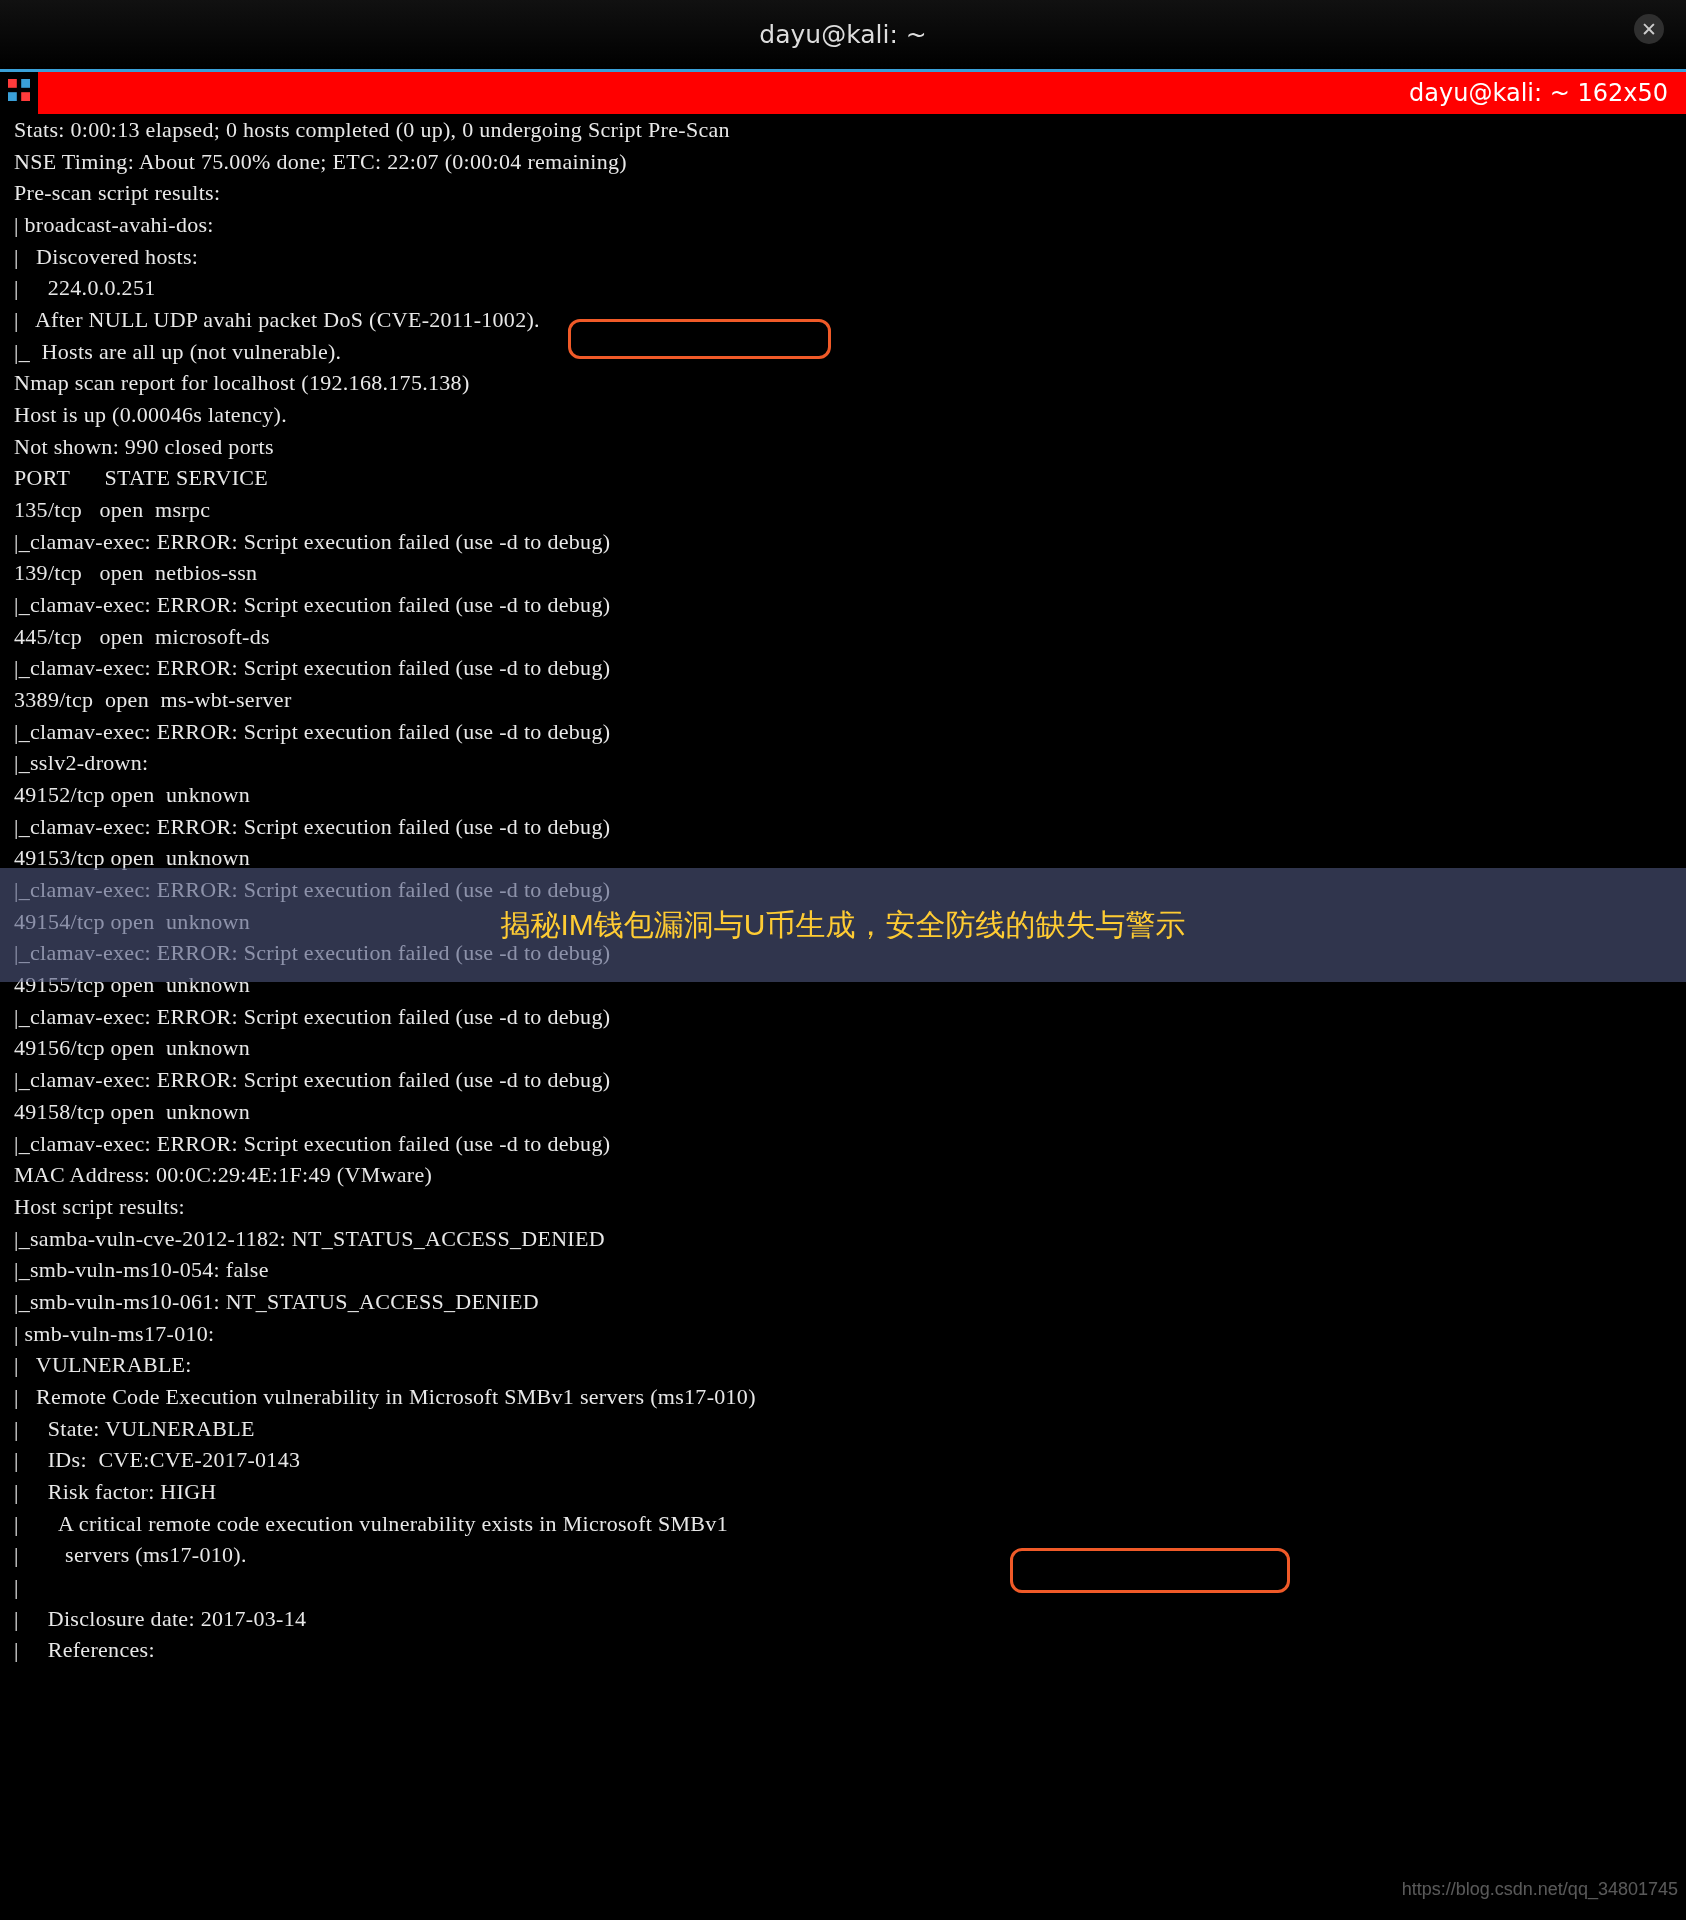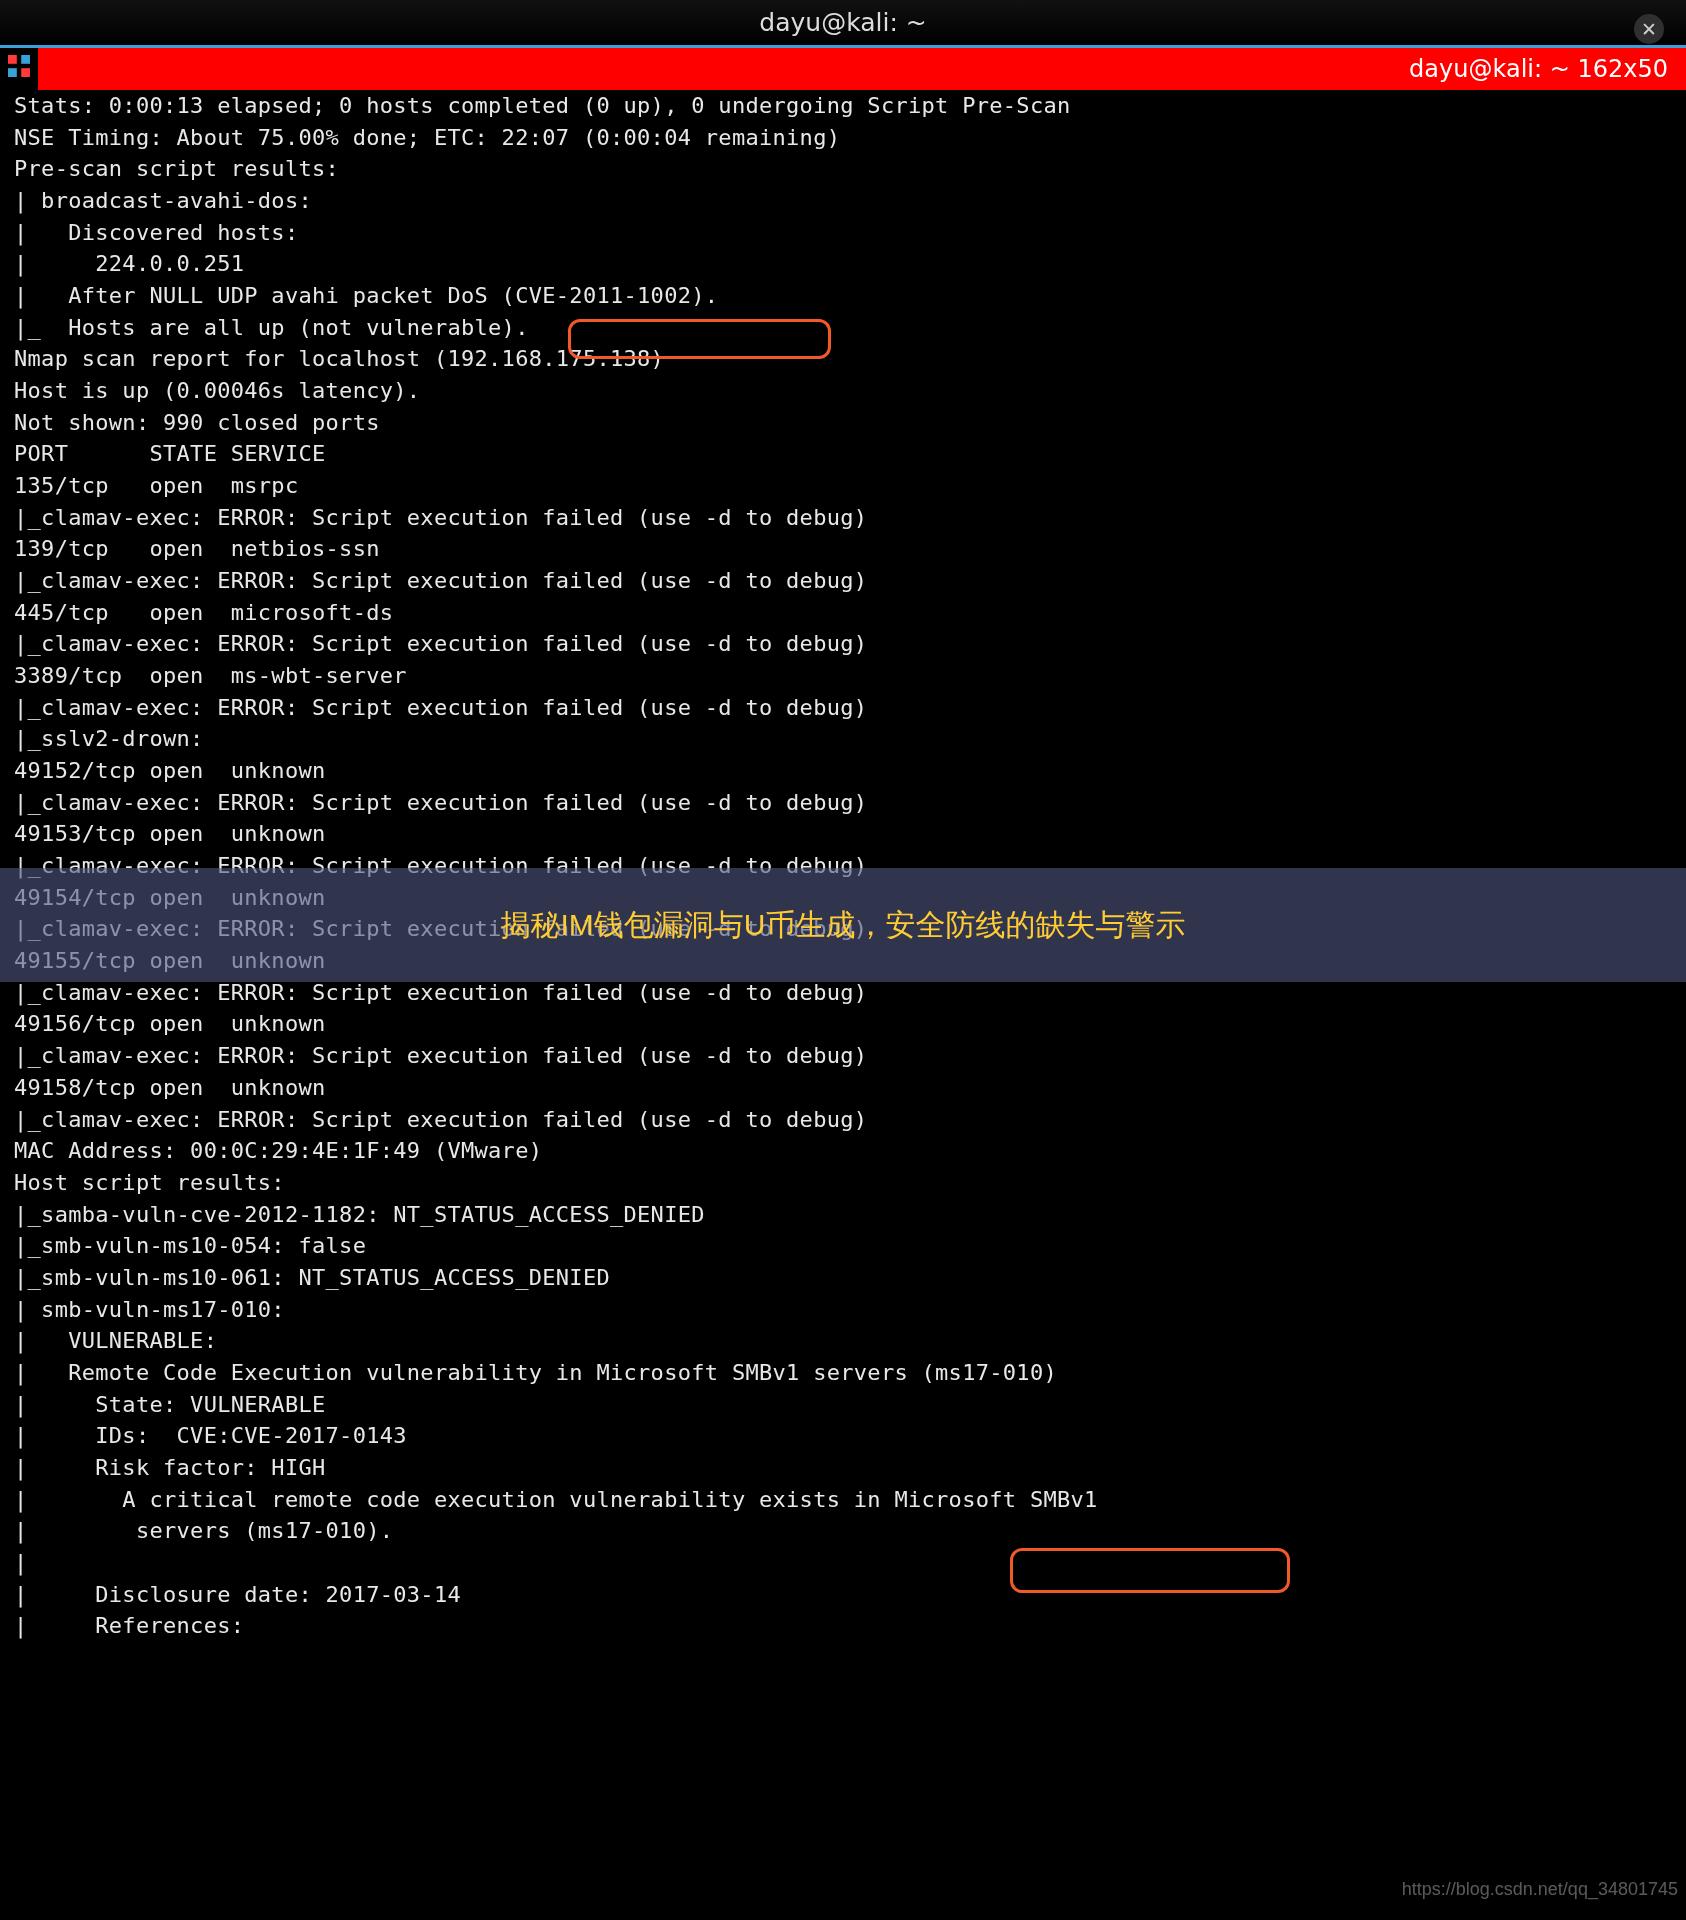--- a/index.html
+++ b/index.html
@@ -8,21 +8,21 @@
     font-family: "DejaVu Sans Mono", "Courier New", monospace;
     font-size: 22px;
     color: #e8e8e8;
     width: 1686px;
     height: 1920px;
     overflow: hidden;
     position: relative;
   }
 
   .window-titlebar {
-    height: 48px;
+    height: 72px;
     background: linear-gradient(#111, #000);
     border-bottom: 3px solid #3aa0d8;
     display: flex;
     align-items: center;
     justify-content: center;
     position: relative;
     color: #ddd;
     font-family: "DejaVu Sans", Arial, sans-serif;
     font-size: 25px;
   }
@@ -60,21 +60,21 @@
   .term-header .title { padding-right: 18px; }
 
   .terminal {
     padding: 0 14px;
     line-height: 1.44;
     white-space: pre;
     position: relative;
     color: #e8e8e8;
     letter-spacing: 0.3px;
   }
-  .terminal .ln { display: block; }
+  .terminal .ln { display: block; font-family: Liberation Serif, serif; }
 
   .ann { position: absolute; border: 3px solid #f05a28; border-radius: 12px; pointer-events: none; }
   .ann1 { left: 568px; top: 319px; width: 263px; height: 40px; }
   .ann2 { left: 1010px; top: 1548px; width: 280px; height: 45px; }
 
   .overlay-band {
     position: absolute;
     left: 0; right: 0;
     top: 868px;
     height: 114px;

